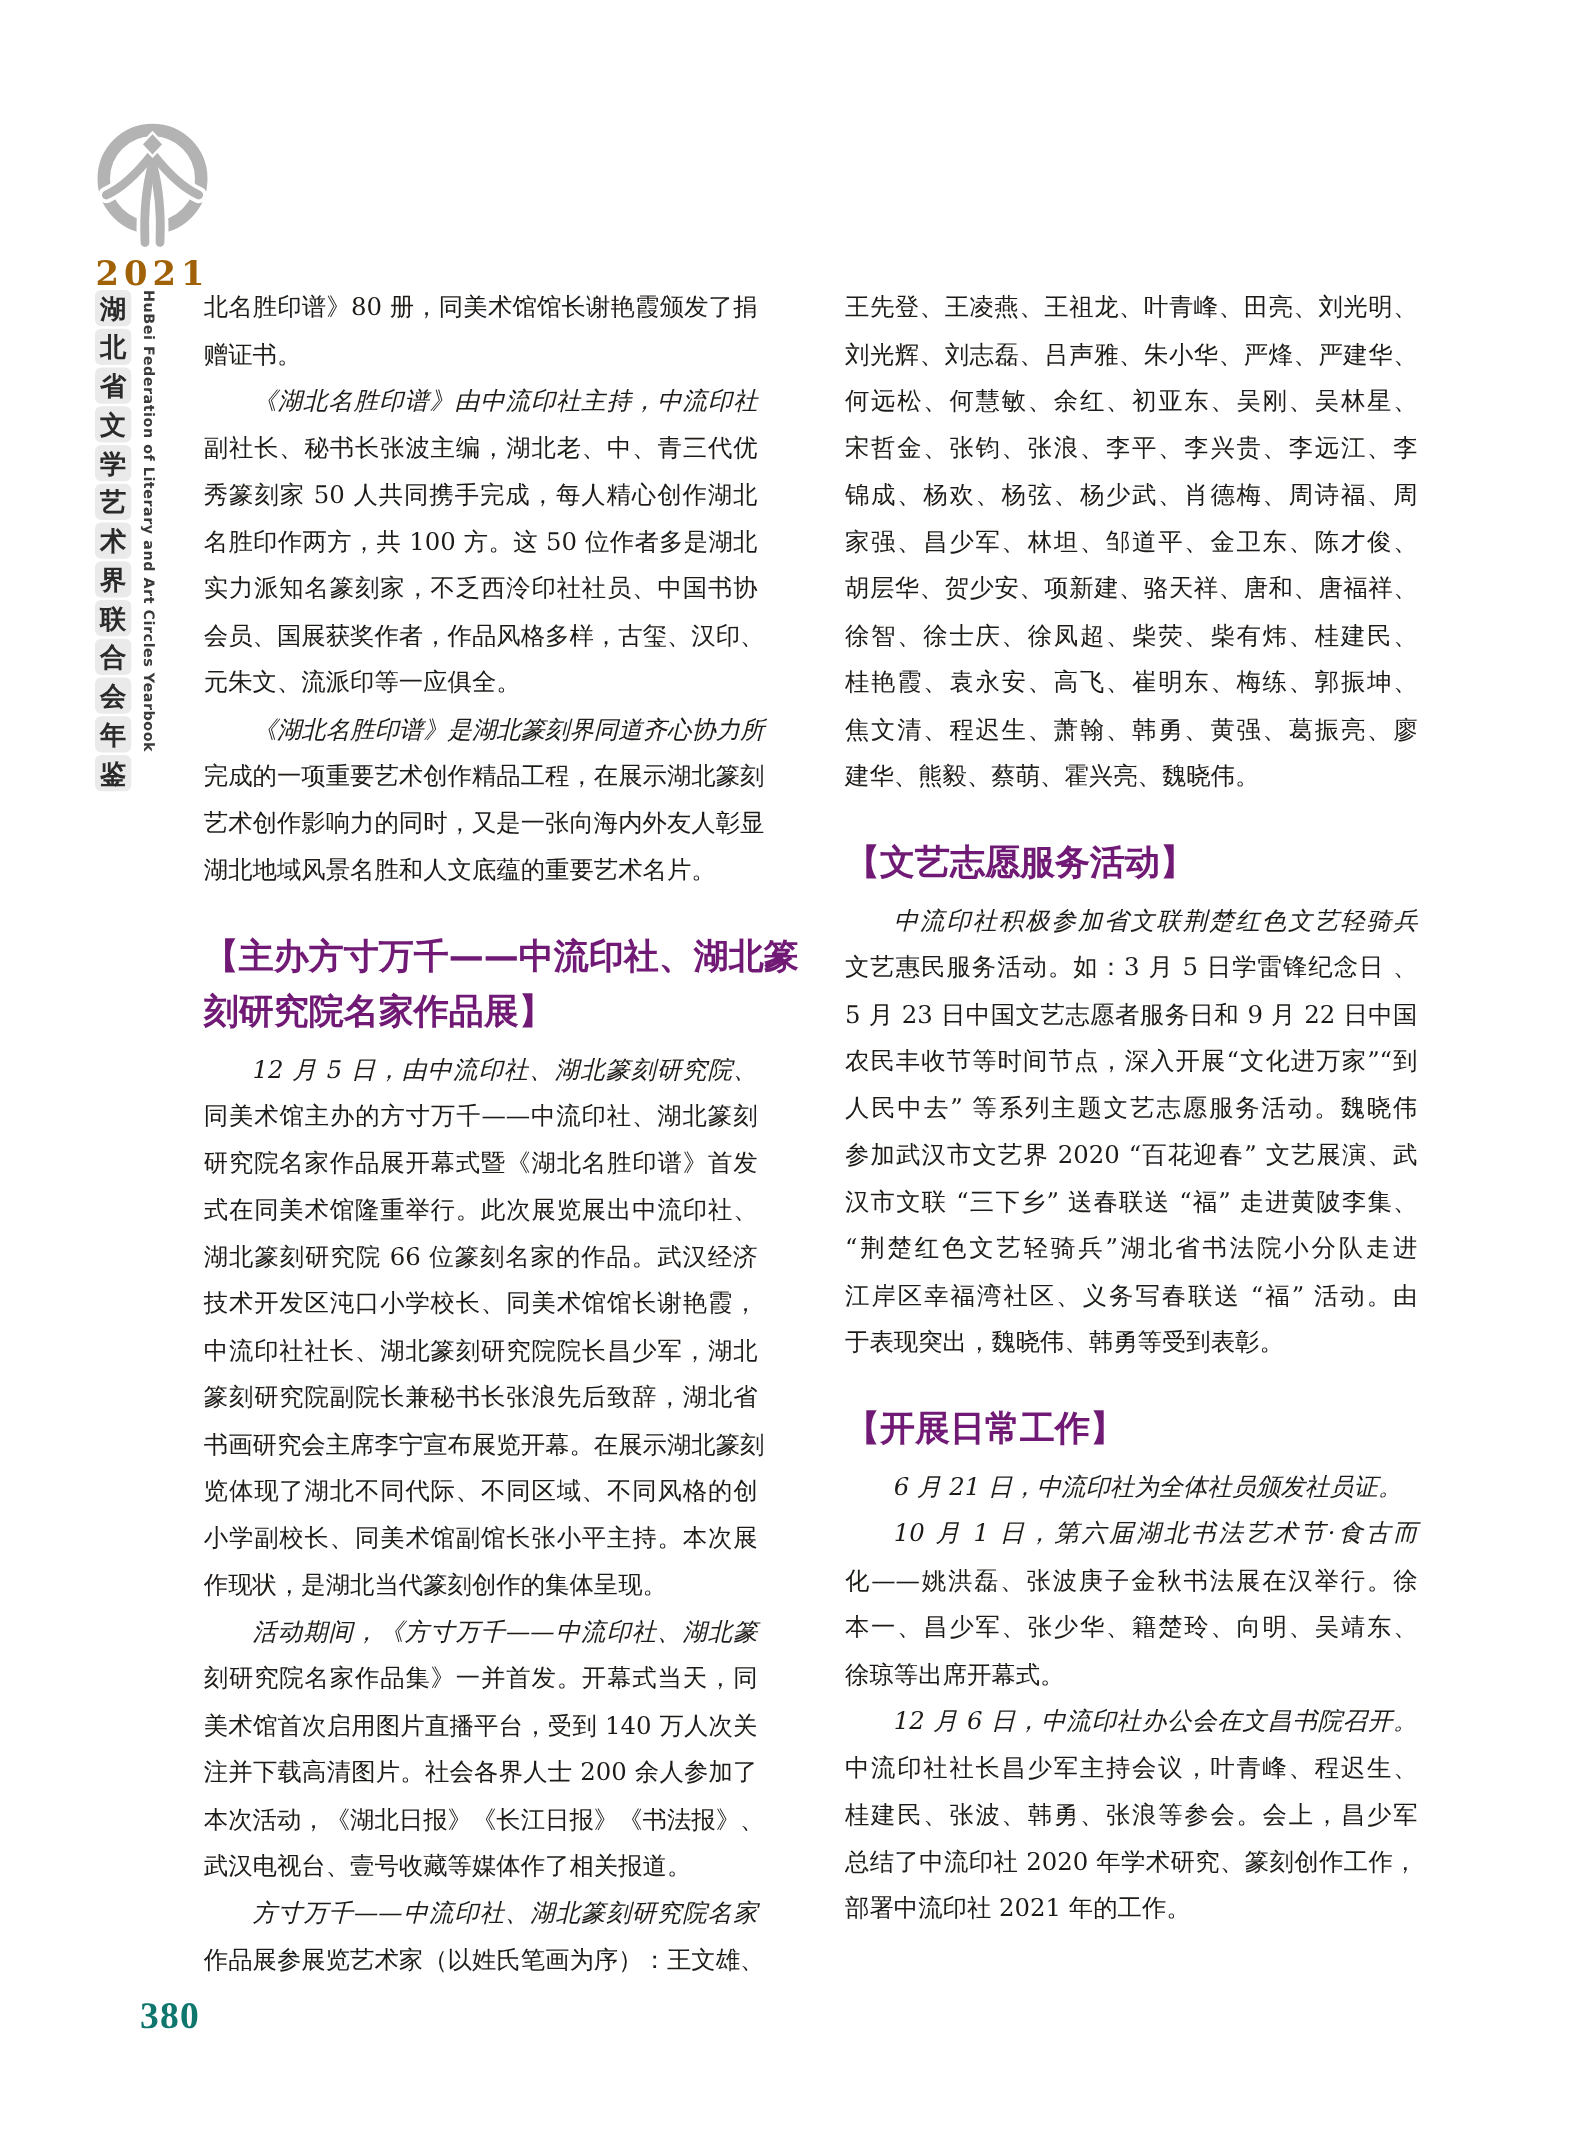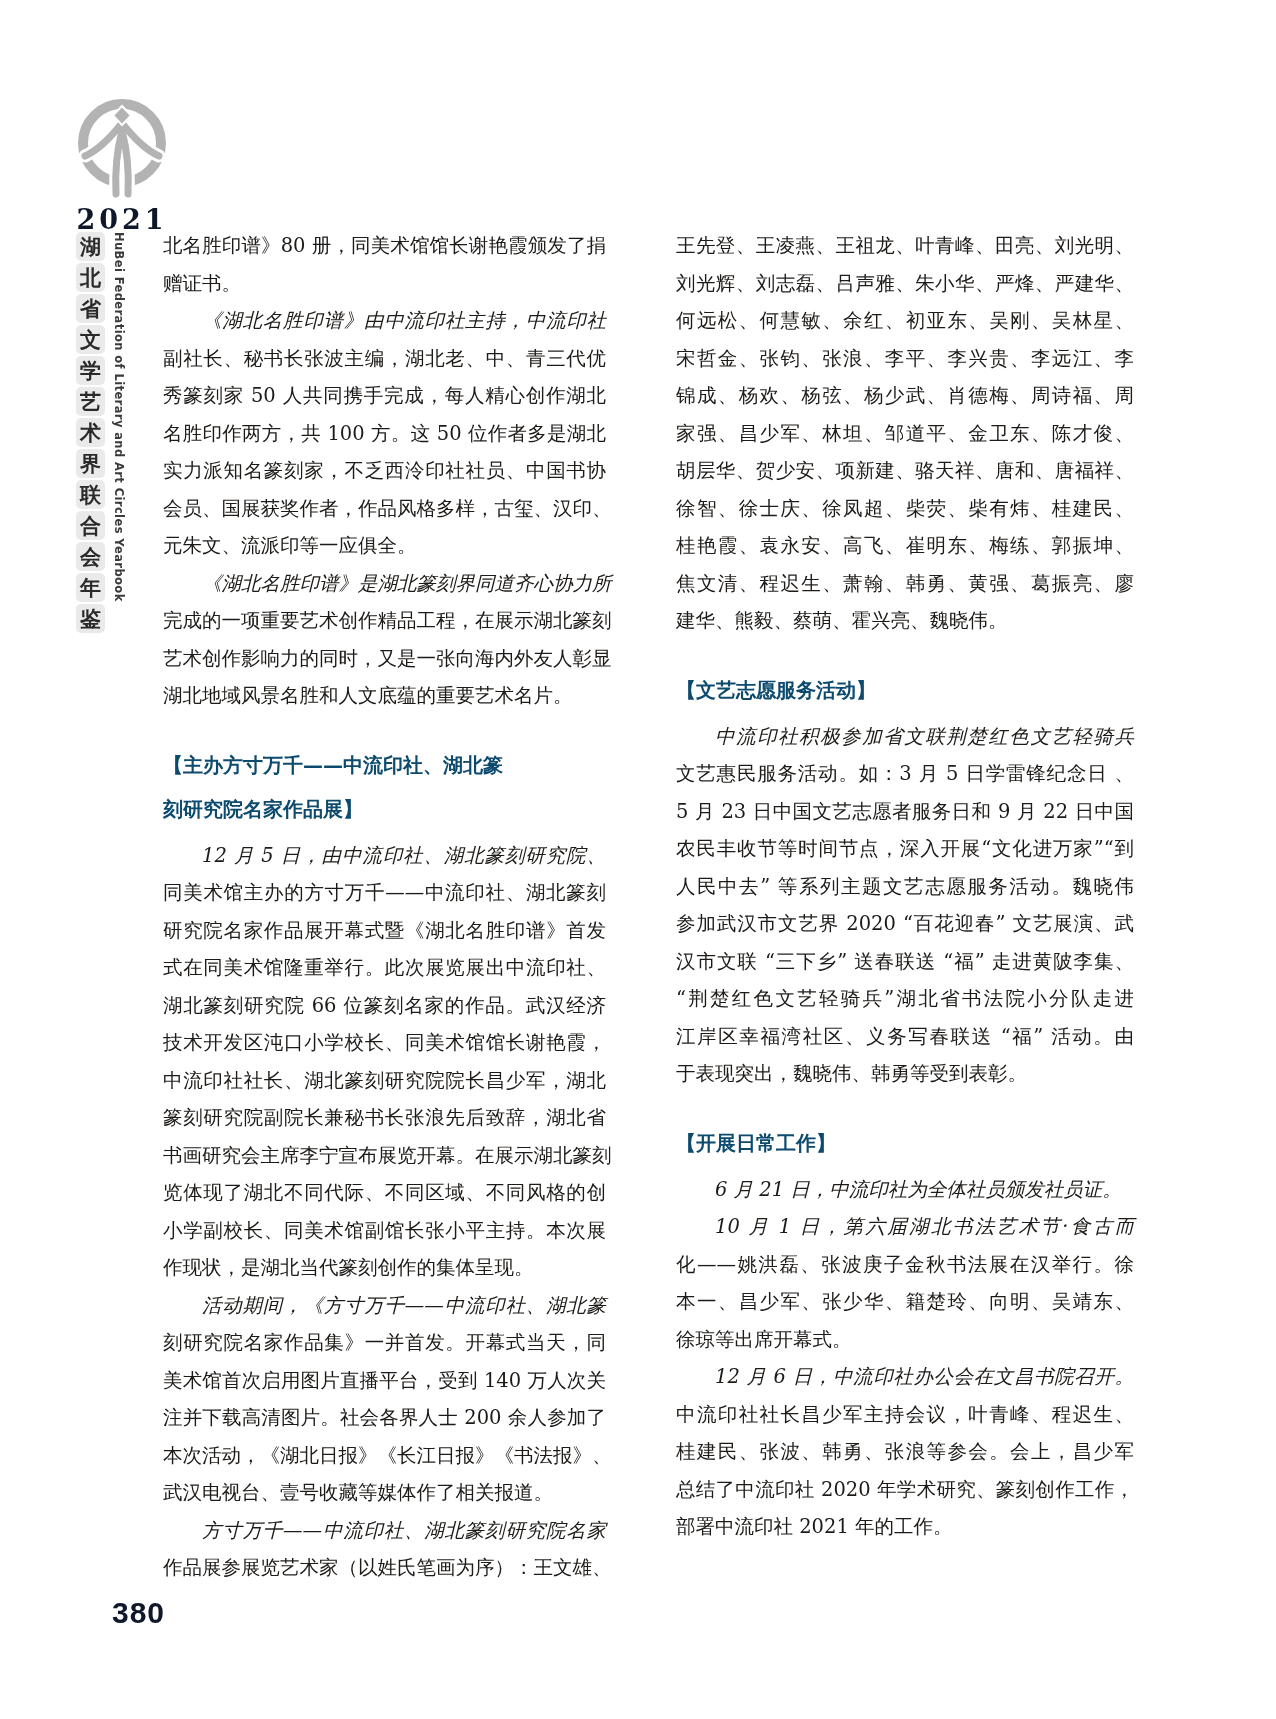--- a/index.html
+++ b/index.html
@@ -4,21 +4,21 @@
 <style>
   html,body{margin:0;padding:0;background:#fff;}
   .page{
     position:relative;width:1276px;height:1719px;background:#ffffff;
     font-family:"DejaVu Serif","Liberation Serif",serif;color:#1d1a17;overflow:hidden;
   }
   
   .brand{position:absolute;left:70px;top:96px;width:104px;text-align:center;}
   .brand .year{
     margin-top:0px;font-size:27px;font-weight:bold;letter-spacing:4px;
-    font-family:"DejaVu Serif","Liberation Serif",serif;color:#0f172a;
+    font-family:"DejaVu Serif","Liberation Serif",serif;color:#a16207;
   }
   
   .sidebar{position:absolute;left:76px;top:232px;display:flex;align-items:flex-start;}
   .cncol{display:flex;flex-direction:column;}
   .cnchar{
     width:29px;height:29px;line-height:30px;margin-bottom:2px;border-radius:5px;
     background:#eaeaea;text-align:center;font-size:21px;font-weight:bold;color:#2a2a2a;
   }
   .ensub{
     margin-left:7px;writing-mode:vertical-rl;text-orientation:sideways;
@@ -30,28 +30,28 @@
   .col-left{left:163px;width:443px;}
   .col-right{left:676px;width:458px;}
   .line{
     white-space:nowrap;text-align:justify;text-align-last:justify;
     text-justify:inter-character;height:37.5px;
   }
   .line.indent{text-indent:2em;font-style:italic;}
   .line.end{text-align-last:left;}
   .block.heading{
     font-family:"DejaVu Sans","Liberation Sans",sans-serif;font-weight:700;
-    font-size:20px;line-height:44px;margin:28px 0 6px 0;color:#0c4a6e;
+    font-size:28px;line-height:44px;margin:28px 0 6px 0;color:#701a75;
   }
   .block.heading .line{text-align-last:left;height:44px;}
   
   .pageno{
     position:absolute;left:112px;top:1596px;
-    font-family:Liberation Sans, sans-serif;
-    font-weight:bold;font-size:30px;letter-spacing:1px;color:#0f172a;
+    font-family:Liberation Serif, serif;
+    font-weight:bold;font-size:30px;letter-spacing:1px;color:#0f766e;
   }
 </style>
 </head>
 <body>
 
 <div class="page">
 
   <div class="brand">
     <svg width="104" height="104" viewBox="0 0 104 104">
       <circle cx="52" cy="47" r="39" fill="none" stroke="#b3b3b3" stroke-width="10"></circle>

